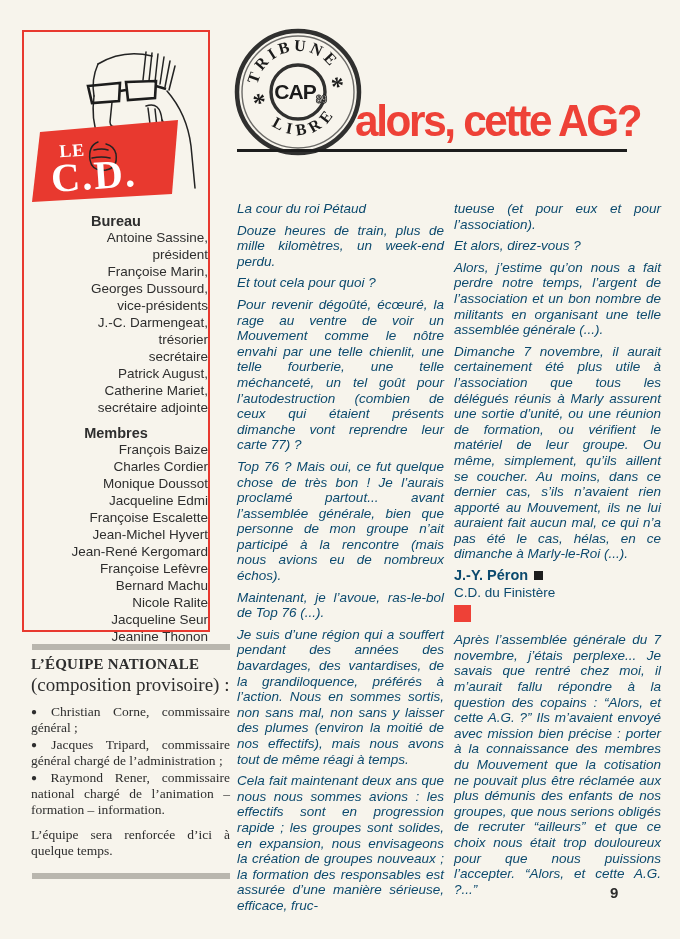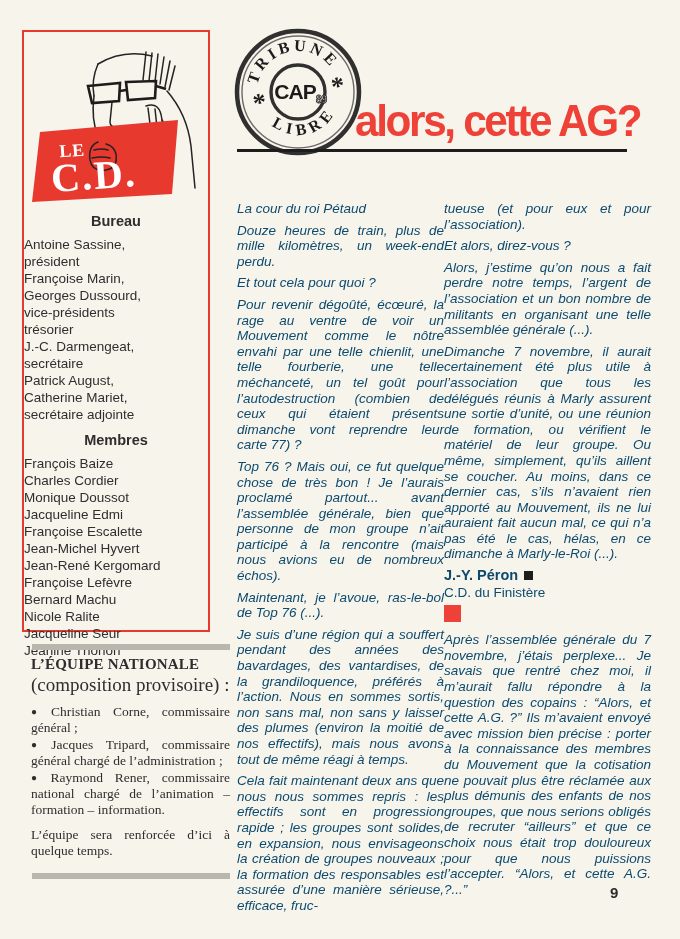--- a/index.html
+++ b/index.html
@@ -6,21 +6,21 @@
   body{
     width:680px;height:939px;position:relative;overflow:hidden;
     background:var(--paper,#f7f4ec);
     font-family:"Liberation Sans",sans-serif;color:var(--ink,#2e2e2e);
   }
   
   .sidebar-box{position:absolute;left:22px;top:30px;width:184px;height:598px;
     border:2px solid var(--logo-red,#e0372e);background:transparent;}
   .logo-wrap{margin:4px auto 0;width:176px;height:168px;}
   .side-heading{text-align:center;font-weight:bold;font-size:14.5px;margin-top:9px;}
-  .side-list{text-align:left;font-size:13.5px;line-height:17px;margin-top:7px;}
+  .side-list{text-align:right;font-size:13.5px;line-height:17px;margin-top:0;}
   .side-list div{white-space:nowrap;}
 
   
   .bar{position:absolute;left:32px;width:198px;height:6px;background:var(--bar-gray,#b9b6ae);}
   .bar-top{top:644px;}
   .bar-bottom{top:873px;}
   .equipe{position:absolute;left:31px;top:656px;width:199px;font-family:Liberation Serif, serif;}
   .equipe-heading{font-weight:bold;font-size:15px;letter-spacing:.2px;}
   .equipe-sub{font-size:19px;margin:1px 0 8px;}
   .equipe-items p{margin:0 0 1px;font-size:13.5px;line-height:16px;text-align:justify;}
@@ -31,21 +31,21 @@
   .stamp{position:absolute;left:232px;top:26px;width:132px;height:134px;}
   .article-title{position:absolute;left:355px;top:95px;font-weight:bold;font-size:45px;
     letter-spacing:-2.5px;color:var(--accent-red,#ee4137);white-space:nowrap;
     transform:scaleX(.94);transform-origin:left top;}
   .title-underline{position:absolute;left:237px;top:149px;width:390px;height:2.5px;background:#1d1d1d;}
 
   
   .col{position:absolute;top:201px;width:207px;font-style:italic;font-size:13.5px;
     line-height:15.6px;text-align:justify;color:#0c4a6e;}
   .col-1{left:237px;}
-  .col-2{left:444px;}
+  .col-2{left:454px;}
   .col p{margin:0 0 6px;}
   .sig{text-align:left;padding-right:26px;font-style:normal;margin:3px 0 0;}
   .sig-name{font-weight:bold;font-size:14.5px;}
   .sig-square{display:inline-block;width:9px;height:9px;background:#1d1d1d;margin-left:6px;}
   .sig-org{font-size:13.5px;margin-top:1px;}
   .break-square{width:17px;height:17px;background:var(--accent-red,#ee4137);margin:5px 0 10px;}
 
   .page-number{position:absolute;left:610px;top:884px;font-weight:bold;font-size:15px;color:#2b2b2b;}
 </style>
 </head>
@@ -94,22 +94,22 @@
   </div>
 
   <div class="side-heading">Bureau</div>
   <div class="side-list">
 
   <div>Antoine Sassine,</div>
       <div>président</div>
       <div>Françoise Marin,</div>
       <div>Georges Dussourd,</div>
       <div>vice-présidents</div>
+      <div>J.-C. Darmengeat,</div>
       <div>trésorier</div>
-      <div>J.-C. Darmengeat,</div>
       <div>secrétaire</div>
       <div>Patrick August,</div>
       <div>Catherine Mariet,</div>
       <div>secrétaire adjointe</div>
     </div>
 
   <div class="side-heading">Membres</div>
   <div class="side-list">
 
   <div>François Baize</div>
@@ -173,21 +173,21 @@
 
 <div class="col col-1">
 
 <p>La cour du roi Pétaud</p>
     <p>Douze heures de train, plus de mille kilomètres, un week-end perdu.</p>
     <p>Et tout cela pour quoi ?</p>
     <p>Pour revenir dégoûté, écœuré, la rage au ventre de voir un Mouvement comme le nôtre envahi par une telle chienlit, une telle fourberie, une telle méchanceté, un tel goût pour l’autodestruction (combien de ceux qui étaient présents dimanche vont reprendre leur carte 77) ?</p>
     <p>Top 76 ? Mais oui, ce fut quelque chose de très bon ! Je l’aurais proclamé partout... avant l’assemblée générale, bien que personne de mon groupe n’ait participé à la rencontre (mais nous avions eu de nombreux échos).</p>
     <p>Maintenant, je l’avoue, ras-le-bol de Top 76 (...).</p>
     <p>Je suis d’une région qui a souffert pendant des années des bavardages, des vantardises, de la grandiloquence, préférés à l’action. Nous en sommes sortis, non sans mal, non sans y laisser des plumes (environ la moitié de nos effectifs), mais nous avons tout de même réagi à temps.</p>
-    <p>Cela fait maintenant deux ans que nous nous sommes repris : les effectifs sont en progression rapide ; les groupes sont solides, en expansion, nous envisageons la création de groupes nouveaux ; la formation des responsables est assurée d’une manière sérieuse, efficace, fruc-</p>
+    <p>Cela fait maintenant deux ans que nous nous sommes avions : les effectifs sont en progression rapide ; les groupes sont solides, en expansion, nous envisageons la création de groupes nouveaux ; la formation des responsables est assurée d’une manière sérieuse, efficace, fruc-</p>
   </div>
 
 <div class="col col-2">
   <div>
 
   <p>tueuse (et pour eux et pour l’association).</p>
       <p>Et alors, direz-vous ?</p>
       <p>Alors, j’estime qu’on nous a fait perdre notre temps, l’argent de l’association et un bon nombre de militants en organisant une telle assemblée générale (...).</p>
       <p>Dimanche 7 novembre, il aurait certainement été plus utile à l’association que tous les délégués réunis à Marly assurent une sortie d’unité, ou une réunion de formation, ou vérifient le matériel de leur groupe. Ou même, simplement, qu’ils aillent se coucher. Au moins, dans ce dernier cas, s’ils n’avaient rien apporté au Mouvement, ils ne lui auraient fait aucun mal, ce qui n’a pas été le cas, hélas, en ce dimanche à Marly-le-Roi (...).</p>
     </div>

